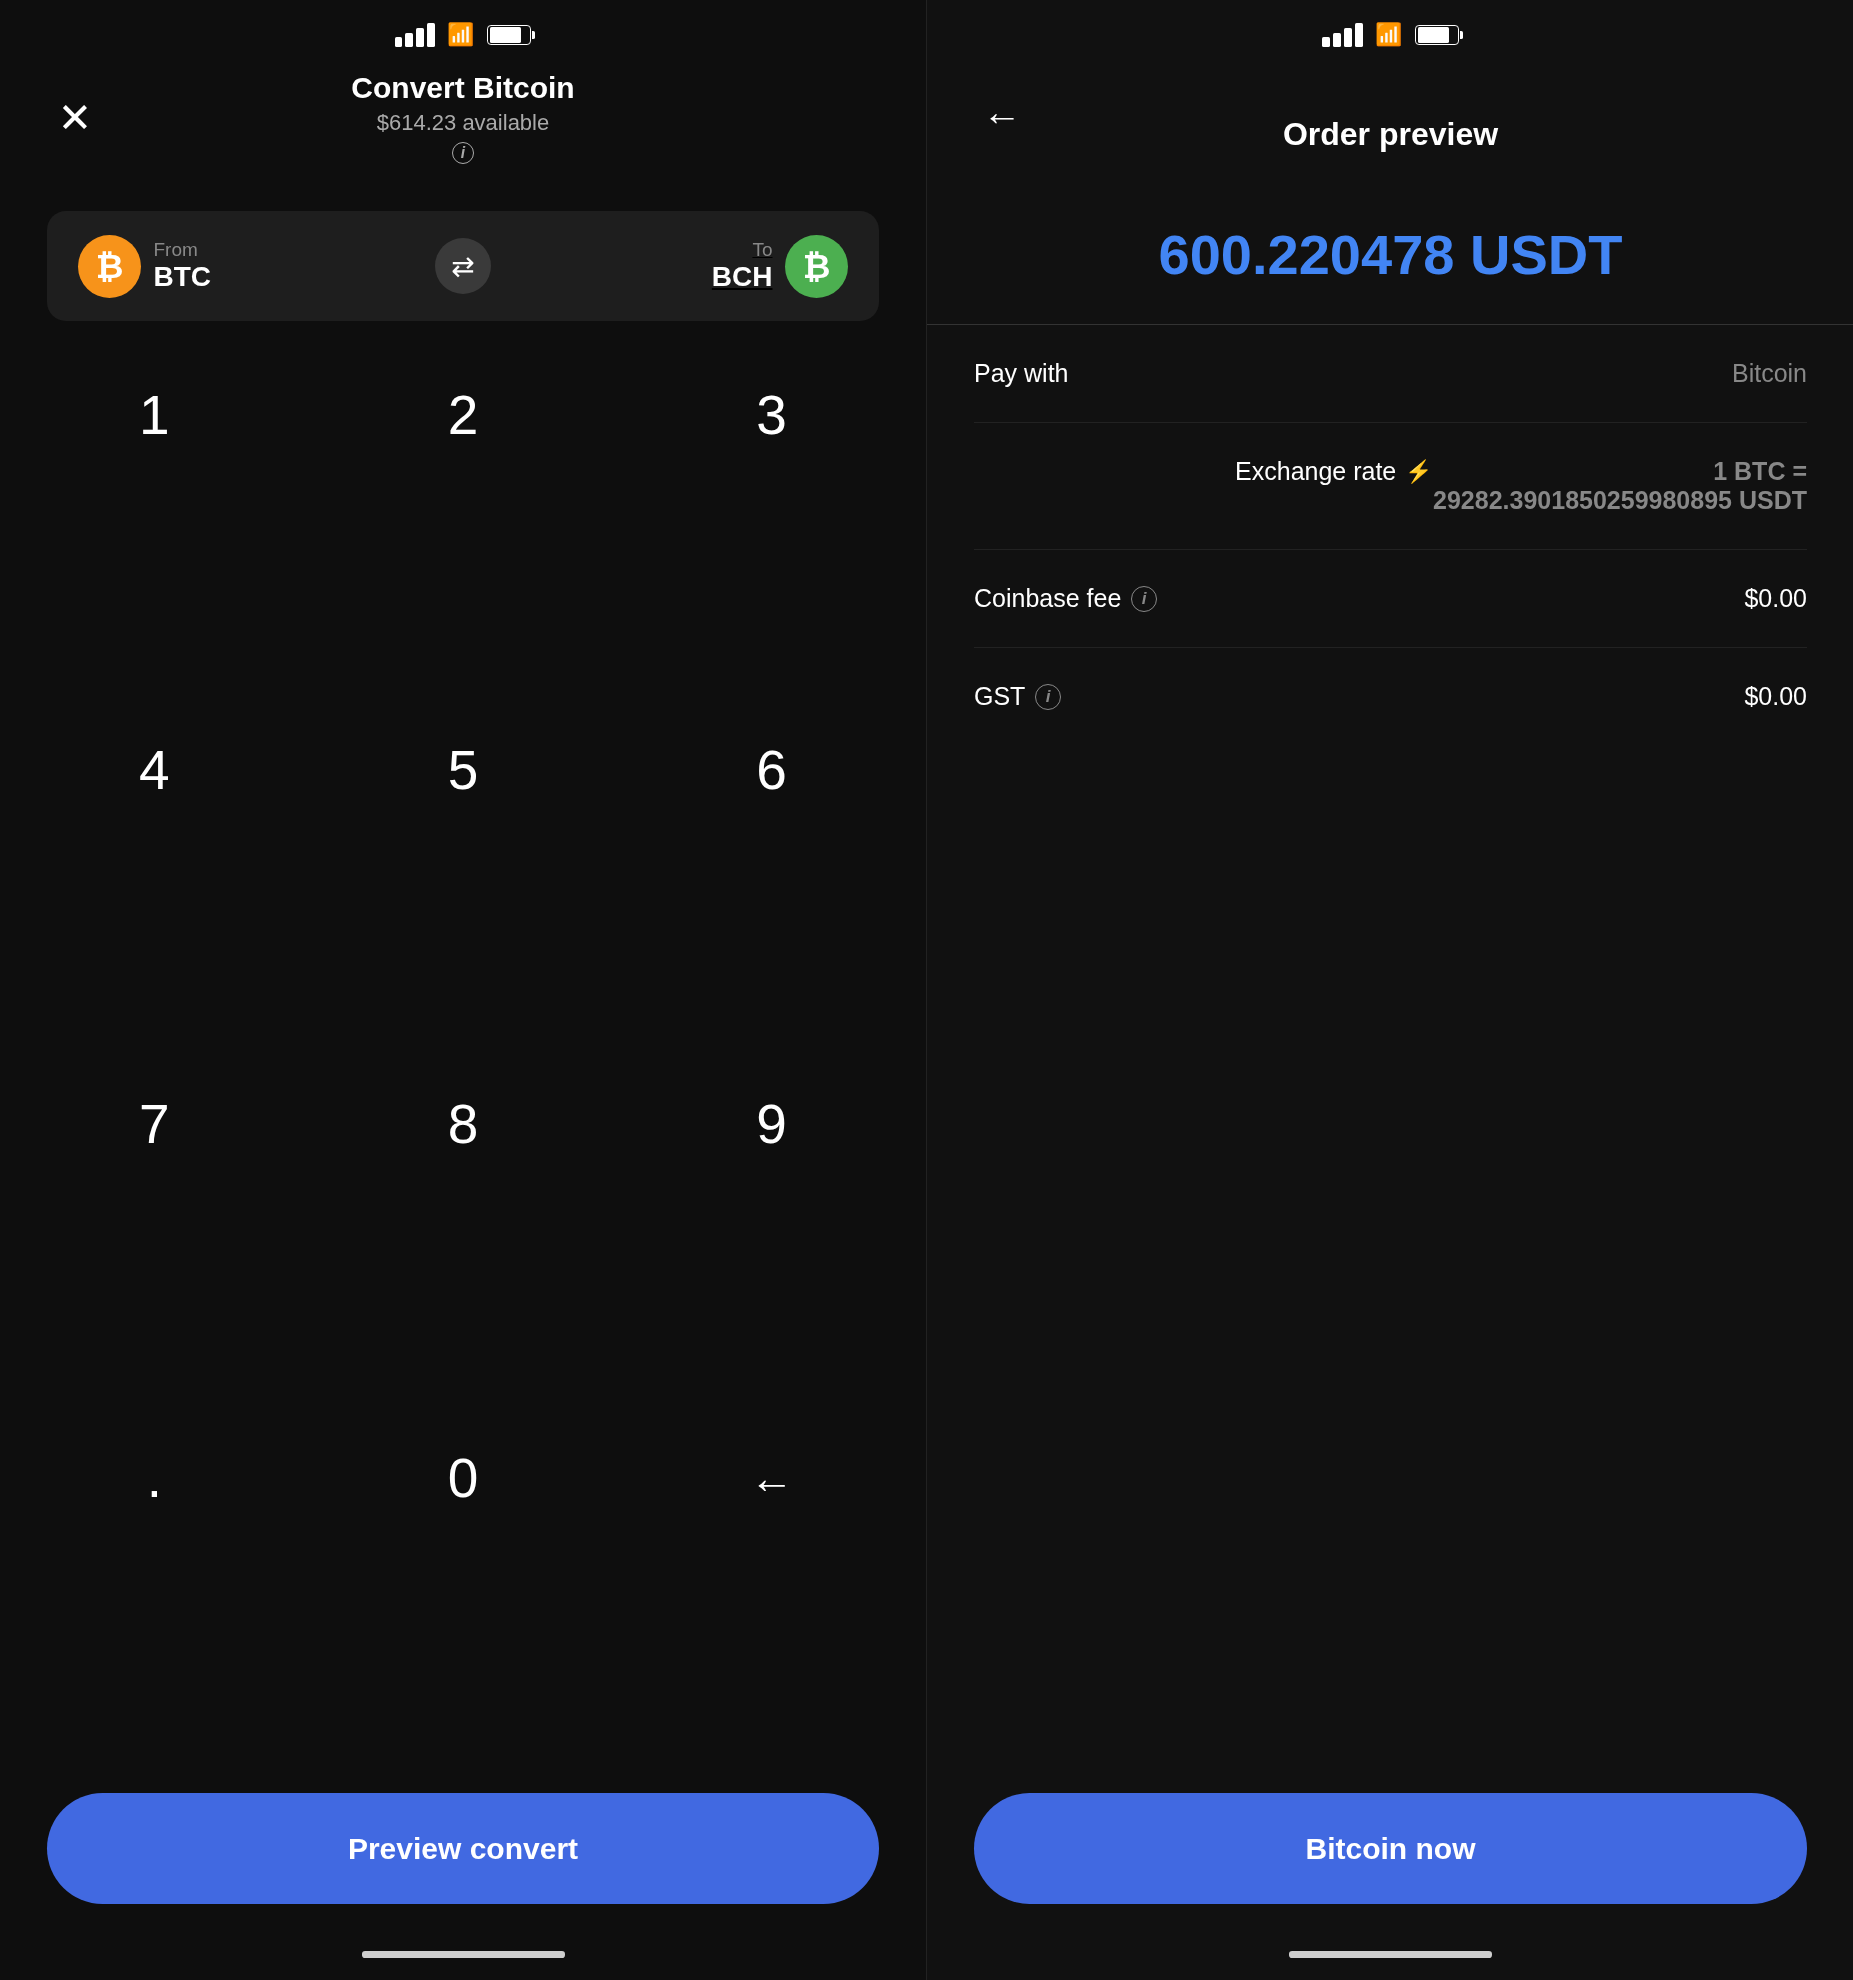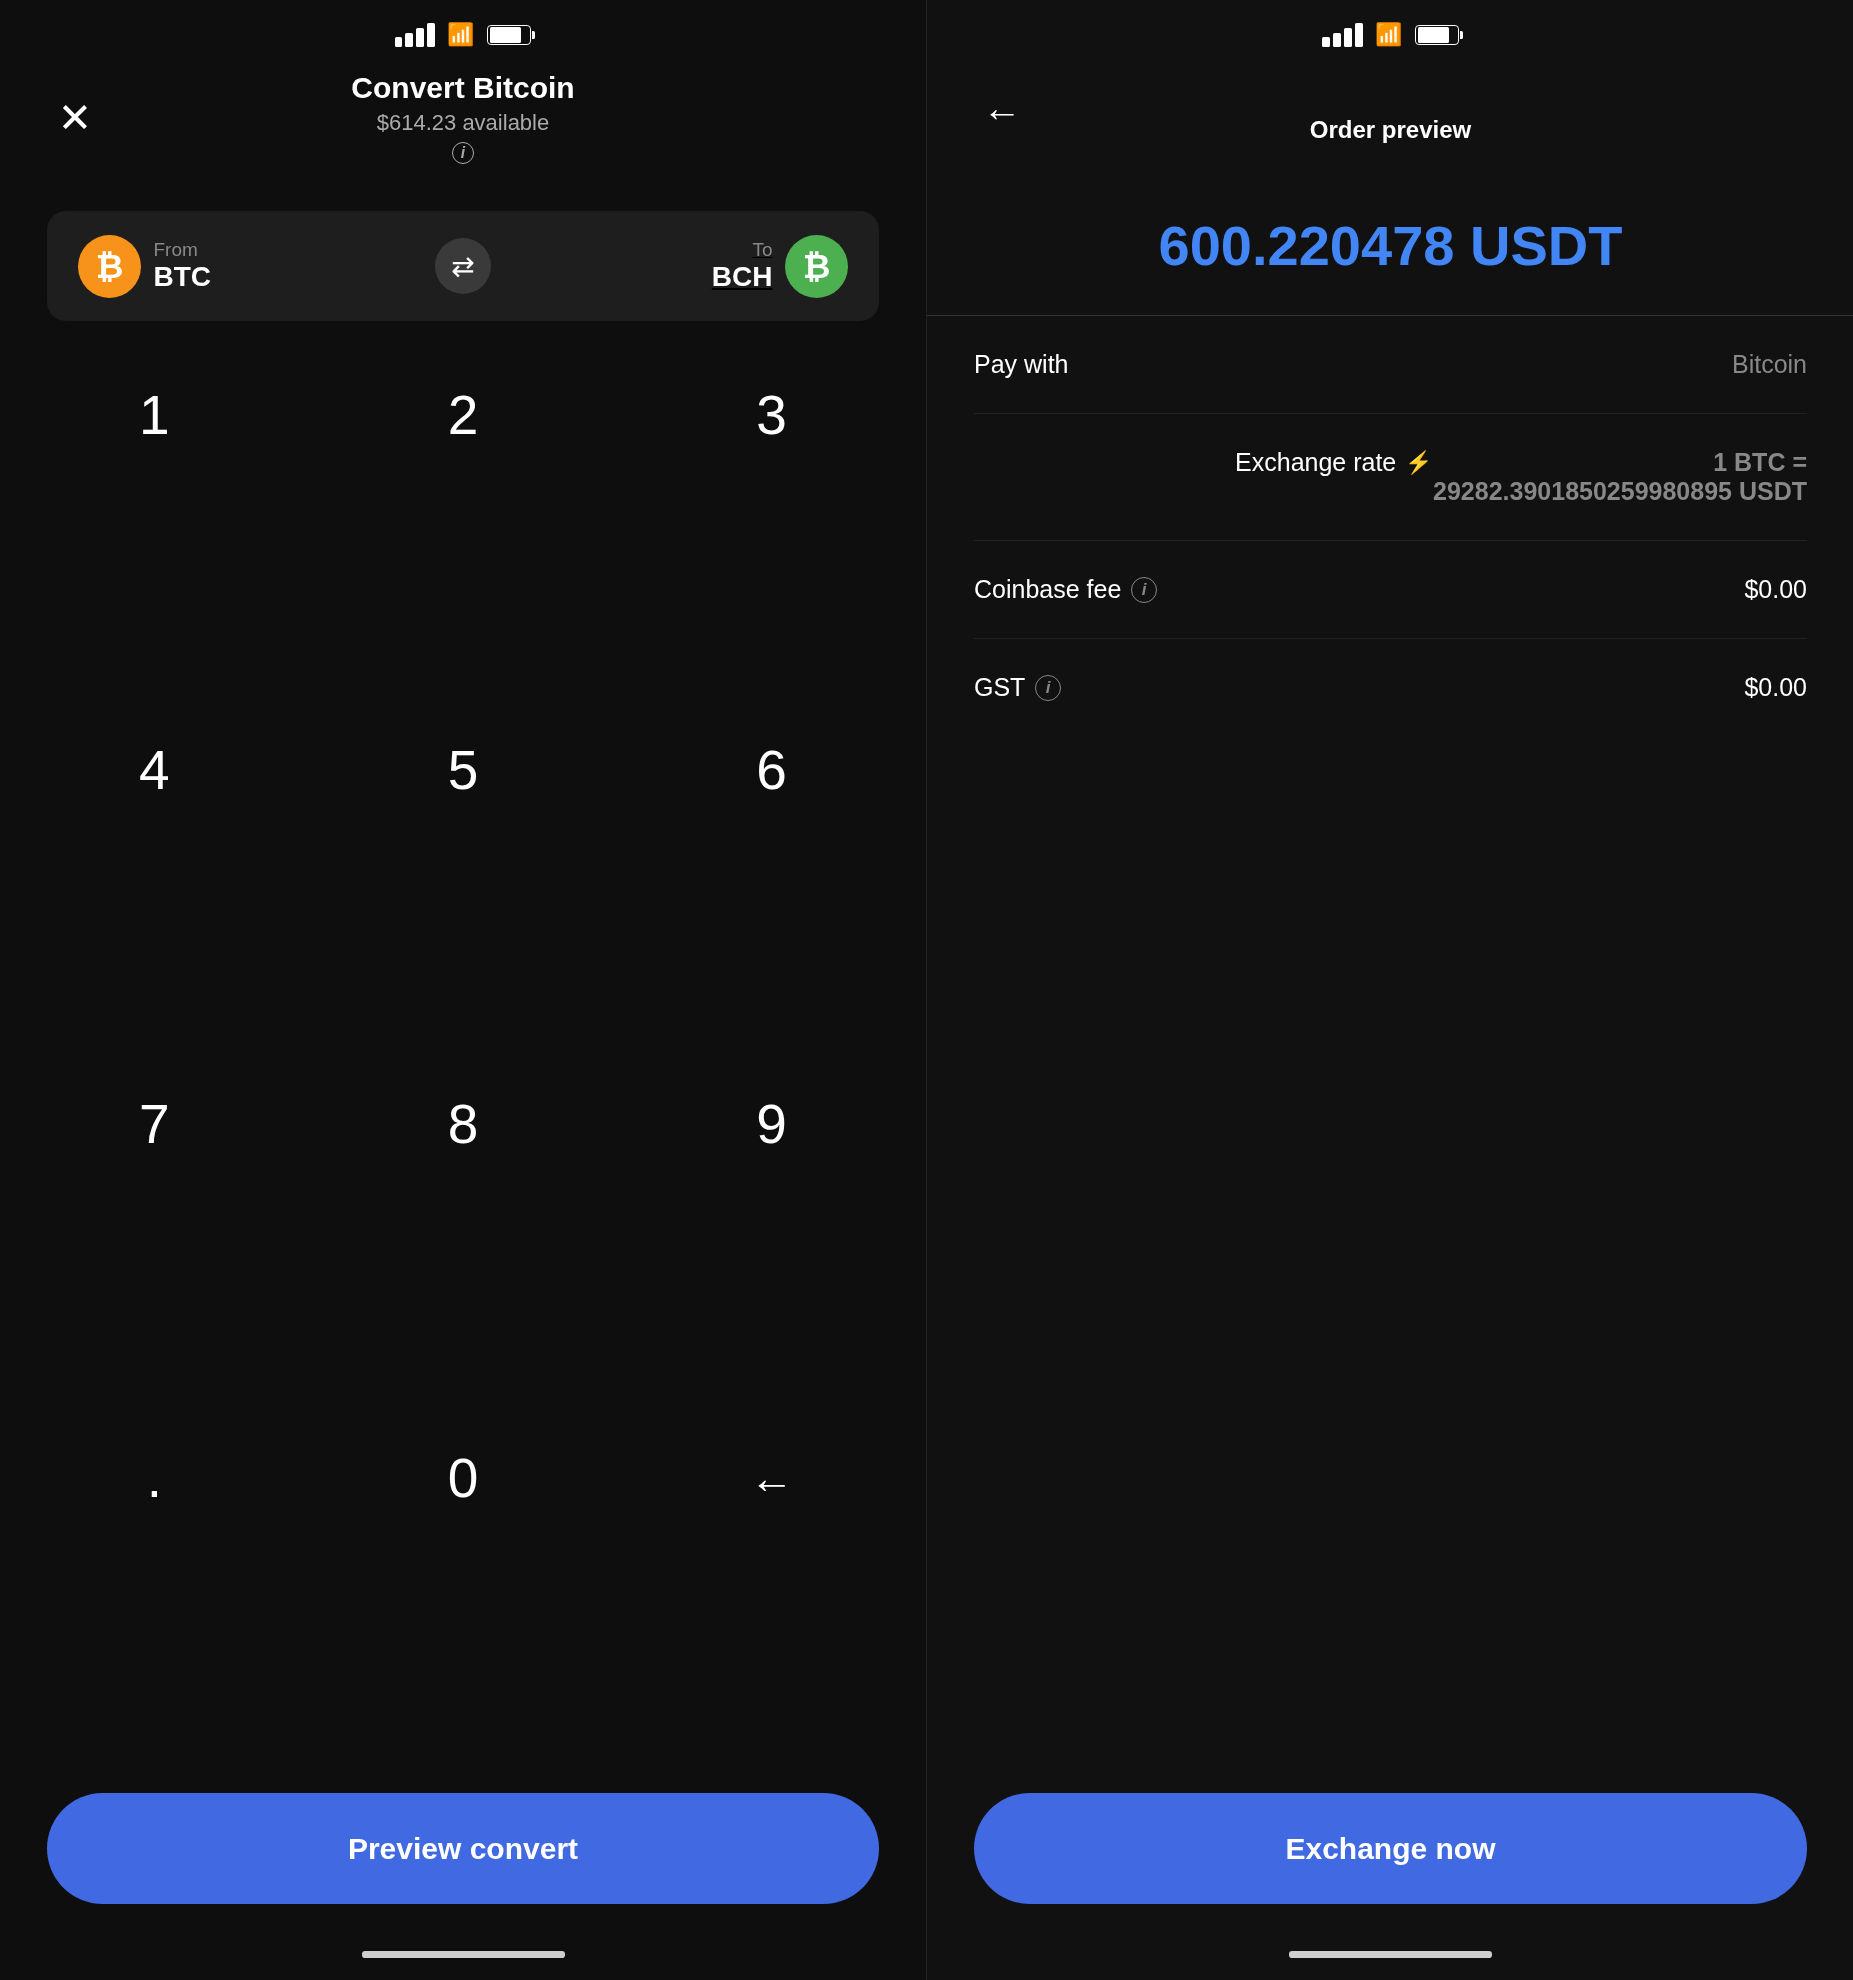--- a/index.html
+++ b/index.html
@@ -220,21 +220,21 @@
     .back-btn {
       width: 56px; height: 56px;
       display: flex; align-items: center; justify-content: center;
       cursor: pointer;
     }
     .back-icon { color: #fff; font-size: 39px; }
     .right-title {
       flex: 1;
       text-align: center;
       color: #fff;
-      font-size: 24px;
+      font-size: 32px;
       font-weight: 700;
       margin-top: 45px;
     }
 
     
     .preview-amount {
       padding: 47px 47px 39px;
       text-align: center;
       border-bottom: 0.8px solid #333;
     }
@@ -447,16 +447,16 @@
     <div class="detail-row">
       <span class="detail-label">
         <span>GST</span>
         <span class="info-icon-sm" style="width:26.6px;height:26.6px;border-radius:50%;border:1.6px solid #888;display:inline-flex;align-items:center;justify-content:center;font-size:17px;color:#888;font-style:italic;font-weight:700;">i</span>
       </span>
       <span class="detail-value white">$0.00</span>
     </div>
 
   </div>
 
-  <div class="bottom-btn">Exchange now</div>
+  <div class="bottom-btn">Bitcoin now</div>
   <div class="home-indicator"></div>
 </div>
 
 
 </body></html>

